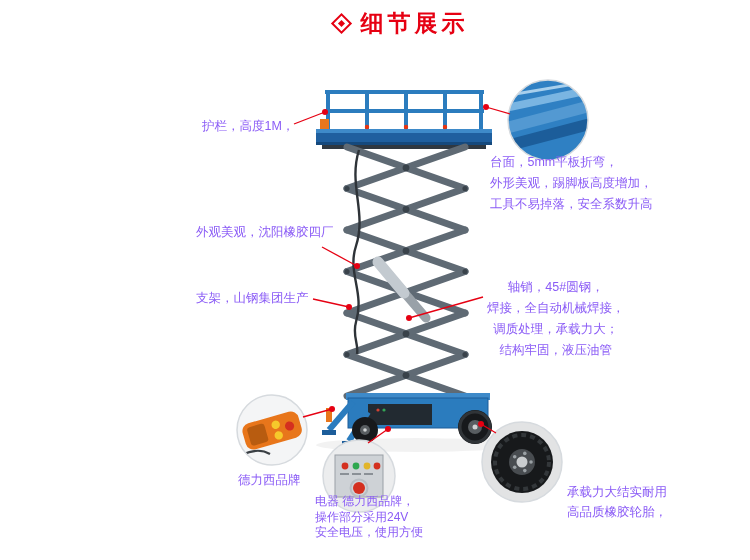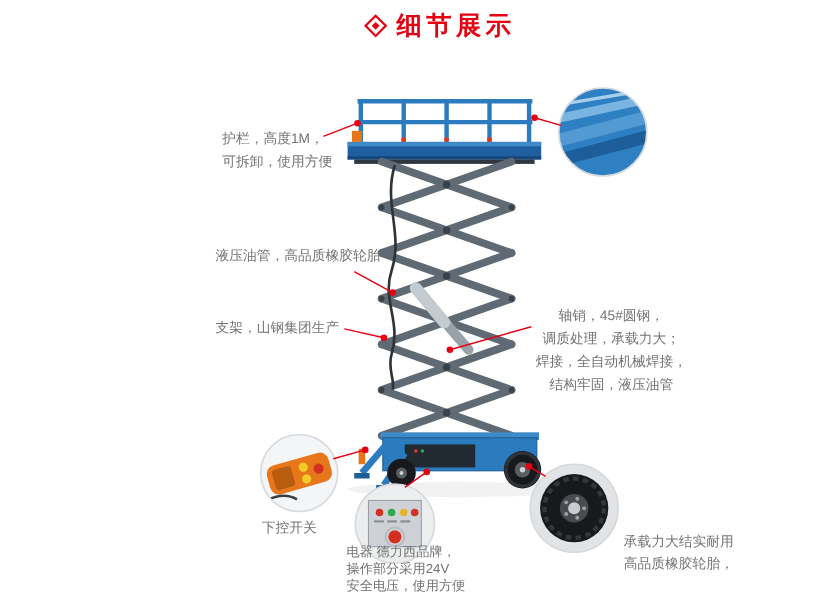--- a/index.html
+++ b/index.html
@@ -15,21 +15,21 @@
     transform:rotate(45deg); position:relative; flex:0 0 auto;
   }
   .diamond::after { content:""; position:absolute; inset:3px; background:#e60012; }
   .page-title {
     color:#e60012; font-size:23px; font-weight:bold; letter-spacing:4px; line-height:1;
   }
 
   .figure-svg { position:absolute; left:0; top:0; width:750px; height:560px; }
 
   .callout {
-    position:absolute; color:#737373; font-size:12.5px;
+    position:absolute; color:#8b5cf6; font-size:12.5px;
     line-height:21px; white-space:nowrap;
   }
   .callout.tight { line-height:15.5px; font-size:12px; }
   .callout.mid { line-height:19.5px; }
 </style>
 </head>
 <body>
 
 <div class="stage">
 
@@ -218,41 +218,45 @@
       <circle cx="323" cy="307" r="3"></circle>
       <circle cx="383" cy="318" r="3"></circle>
       <circle cx="306" cy="409" r="3"></circle>
       <circle cx="362" cy="429" r="3"></circle>
       <circle cx="455" cy="424" r="3"></circle>
     </g>
   </svg>
 
   <div class="callout" style="left:176px; top:116px;">
     <div>护栏，高度1M，</div>
-    <div>可拆卸，使用方便</div>
-  </div>
-
+  </div>
+
+  <div class="callout" style="left:464px; top:152px;">
+    <div>台面，5mm平板折弯，</div>
+    <div>外形美观，踢脚板高度增加，</div>
+    <div>工具不易掉落，安全系数升高</div>
+  </div>
 
   <div class="callout" style="left:170px; top:222px;">
-    <div>液压油管，高品质橡胶轮胎</div>
+    <div>外观美观，沈阳橡胶四厂</div>
   </div>
 
   <div class="callout" style="left:170px; top:288px;">
     <div>支架，山钢集团生产</div>
   </div>
 
   <div class="callout" style="left:461px; top:277px;text-align:center;">
     <div>轴销，45#圆钢，</div>
+    <div>焊接，全自动机械焊接，</div>
     <div>调质处理，承载力大；</div>
-    <div>焊接，全自动机械焊接，</div>
     <div>结构牢固，液压油管</div>
   </div>
 
   <div class="callout" style="left:212px; top:470px;">
-    <div>下控开关</div>
+    <div>德力西品牌</div>
   </div>
 
   <div class="callout tight" style="left:289px; top:494px;">
     <div>电器 德力西品牌，</div>
     <div>操作部分采用24V</div>
     <div>安全电压，使用方便</div>
   </div>
 
   <div class="callout mid" style="left:541px; top:483px;">
     <div>承载力大结实耐用</div>

